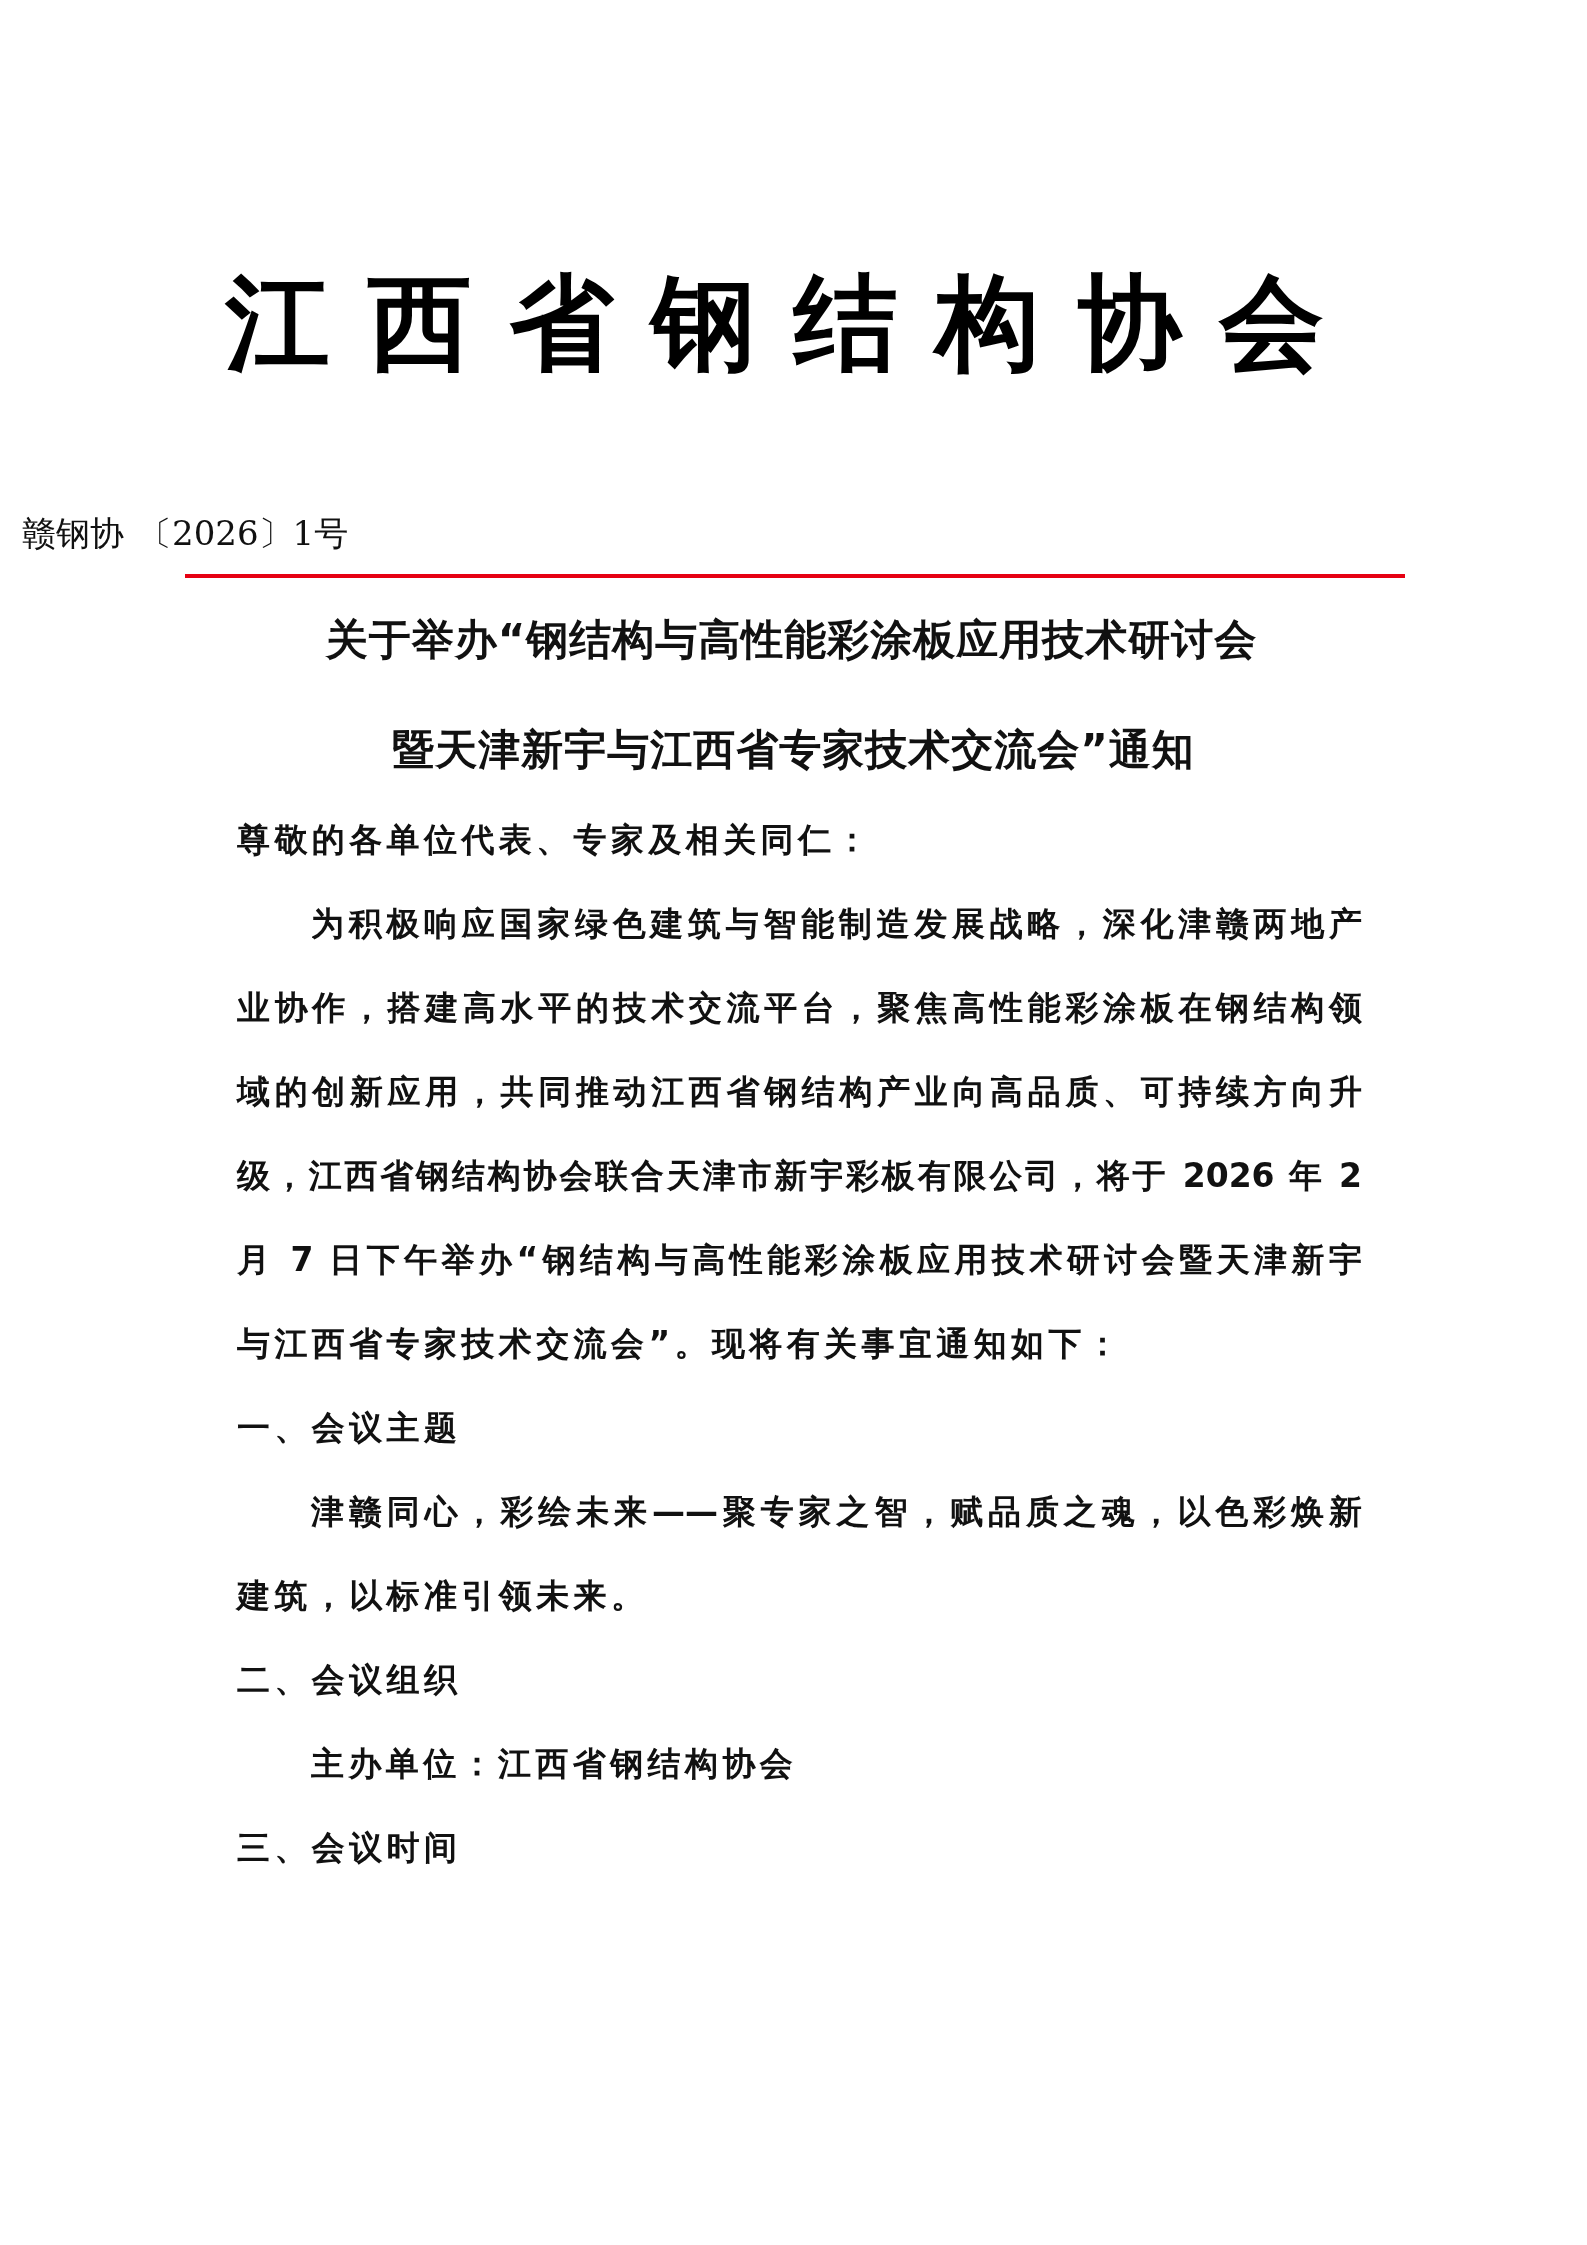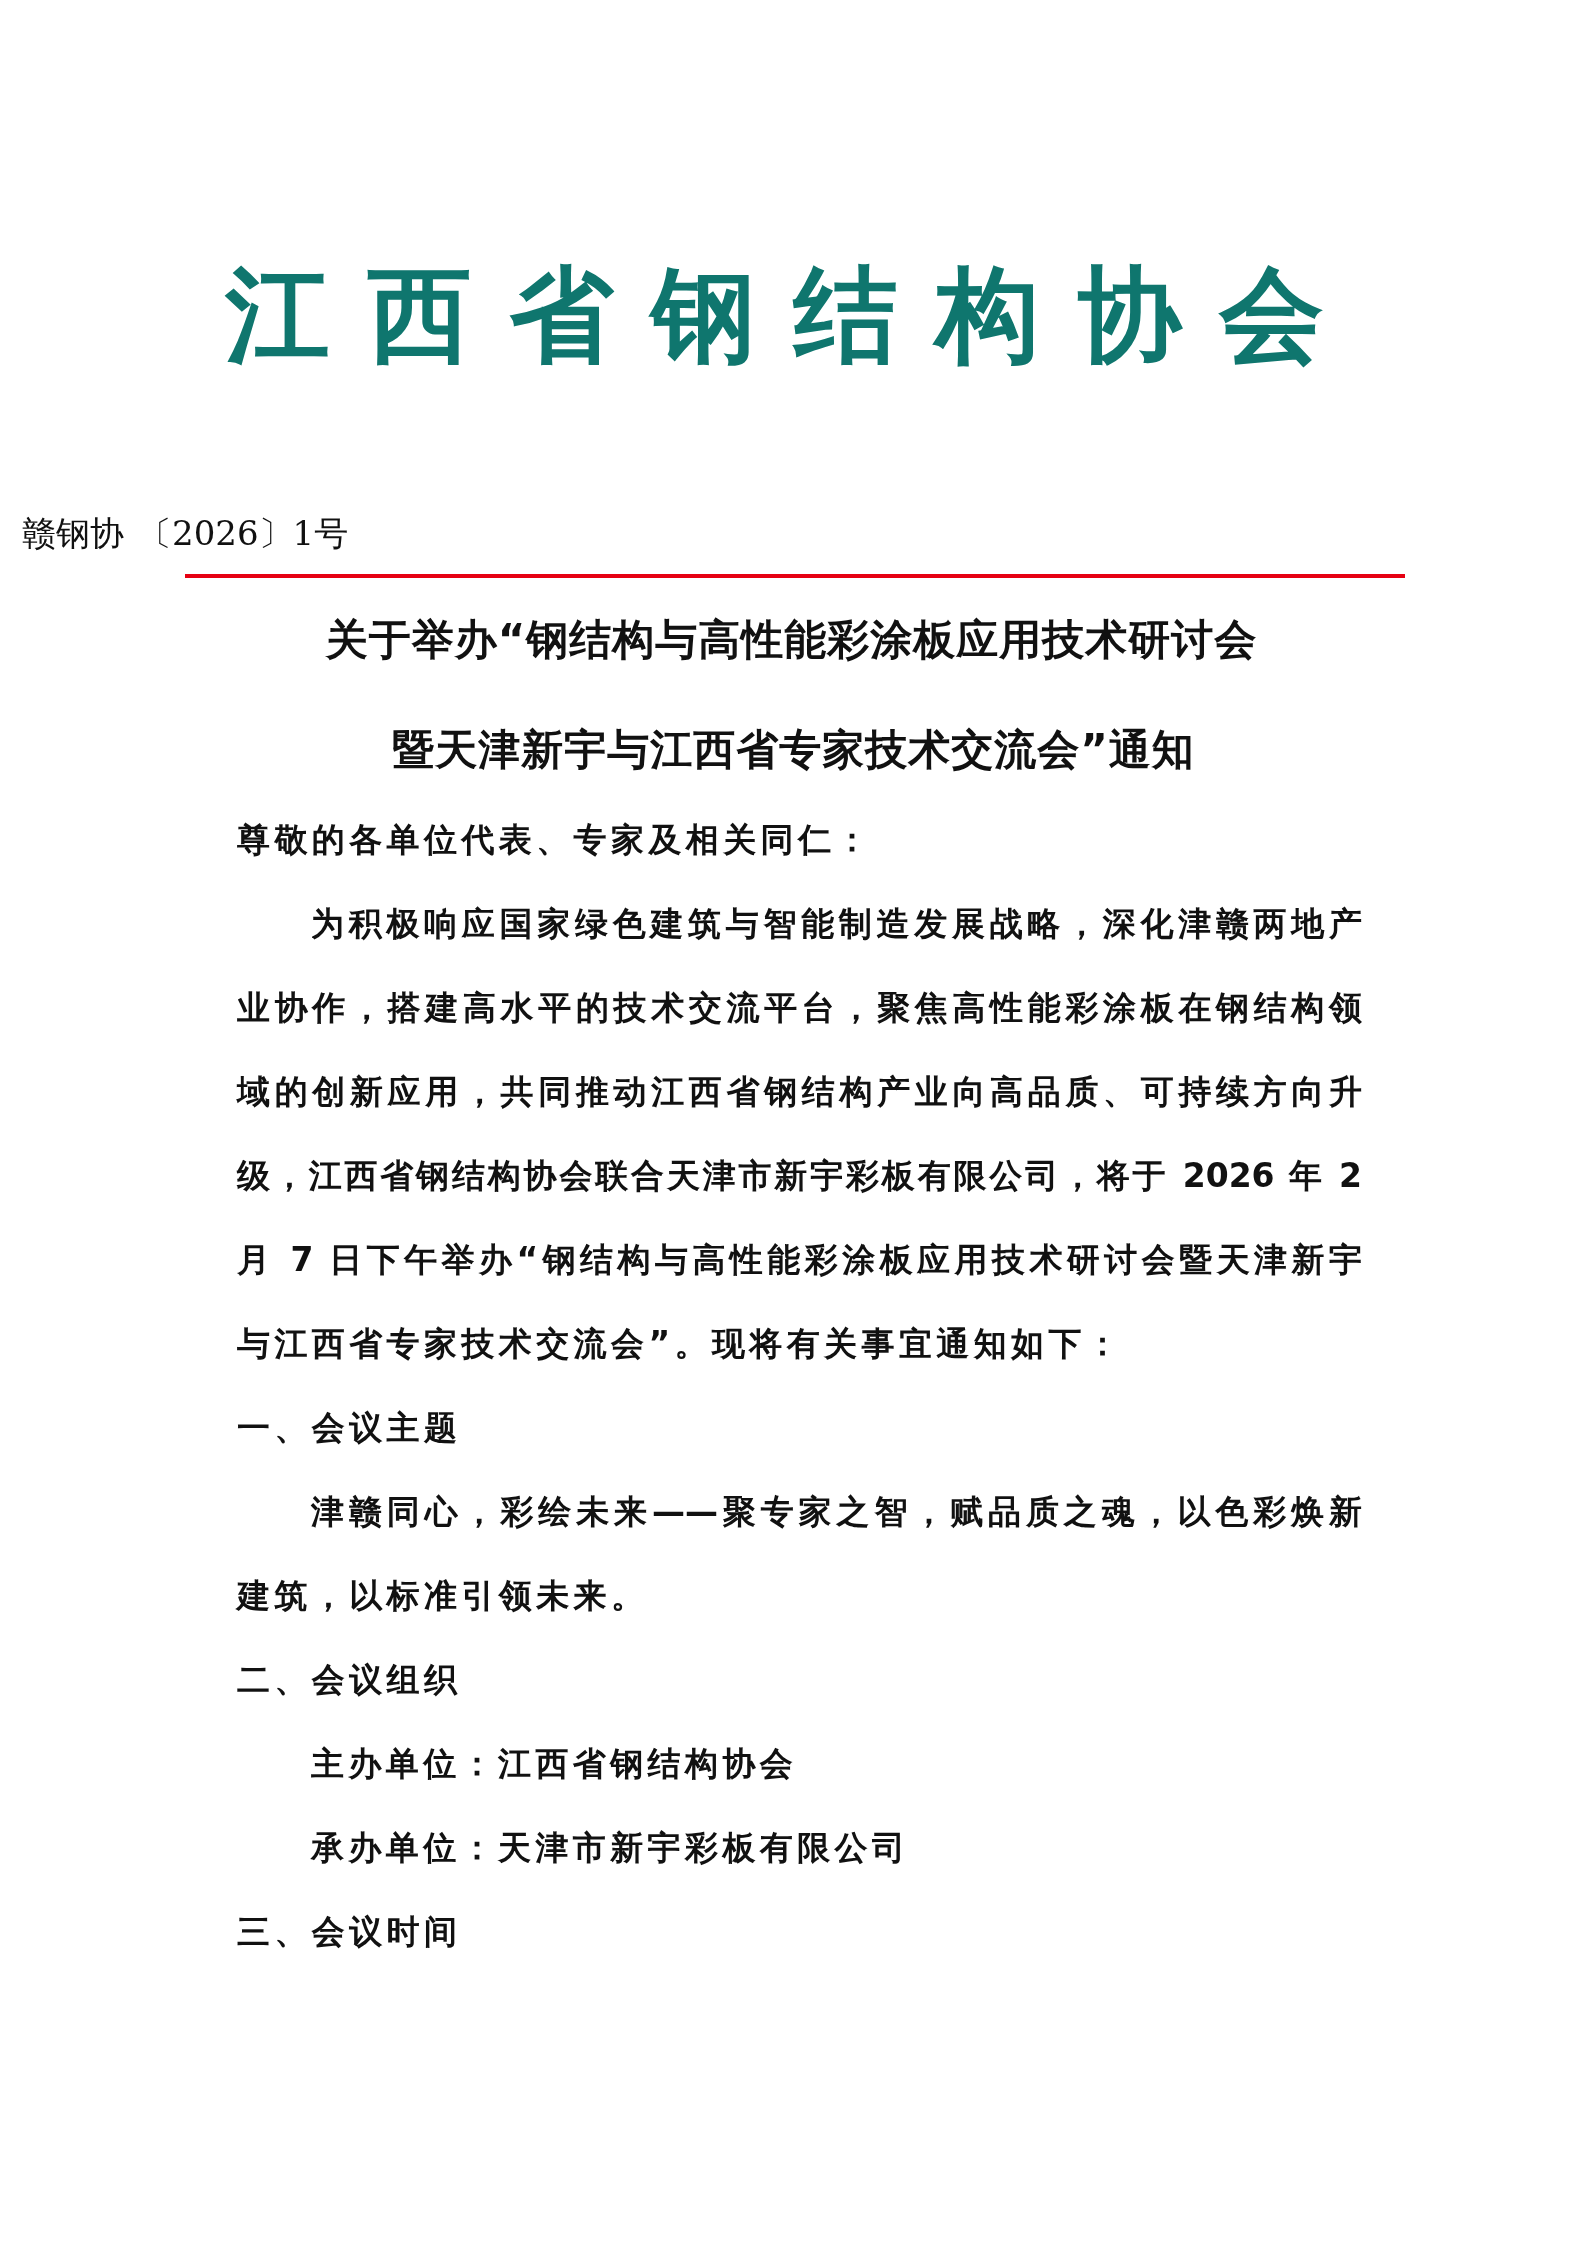--- a/index.html
+++ b/index.html
@@ -1,21 +1,21 @@
 <!DOCTYPE html>
 <html><head>
 <meta charset="utf-8">
 <style>
   html, body { margin: 0; padding: 0; background: #ffffff; }
   body { width: 1587px; height: 2245px; position: relative; overflow: hidden;
          font-family: "DejaVu Serif", "Liberation Serif", serif; color: #111; }
   .page { position: absolute; left: 0; top: 0; width: 1587px; height: 2245px; }
 
   .masthead { position: absolute; left: 200px; top: 258px; width: 1187px; text-align: center;
-              color: #0f766e; font-family: Liberation Mono, monospace; font-weight: bold;
+              color: #000000; font-family: Liberation Sans, sans-serif; font-weight: bold;
               font-size: 104px; line-height: 130px; letter-spacing: 38px; }
   .docno { position: absolute; left: 0; top: 508px; width: 1587px; text-align: left;
            font-size: 34px; line-height: 50px; color: #111; font-family: "DejaVu Serif", serif;
            padding-left: 22px; box-sizing: border-box; }
   .docno .gap { display: inline-block; width: 14px; }
   .rule { position: absolute; left: 185px; top: 574px; width: 1220px; height: 4px; background: #e60012; }
 
   .title { position: absolute; left: 0; width: 1587px; text-align: center;
            font-family: "DejaVu Sans", sans-serif; font-weight: bold; font-size: 42px;
            line-height: 60px; color: #111; letter-spacing: 1px; }
@@ -54,18 +54,17 @@
     <div class="line just">级，江西省钢结构协会联合天津市新宇彩板有限公司，将于 2026 年 2</div>
     <div class="line just">月 7 日下午举办“钢结构与高性能彩涂板应用技术研讨会暨天津新宇</div>
     <div class="line">与江西省专家技术交流会”。现将有关事宜通知如下：</div>
 
     <div class="line">一、会议主题</div>
     <div class="line just indent">津赣同心，彩绘未来——聚专家之智，赋品质之魂，以色彩焕新</div>
     <div class="line">建筑，以标准引领未来。</div>
 
     <div class="line">二、会议组织</div>
     <div class="line indent">主办单位：江西省钢结构协会</div>
-    <div class="line indent">承办单位：天津市新宇彩板有限公司</div>
 
     <div class="line">三、会议时间</div>
   </div>
 
 </div>
 
 </body></html>

